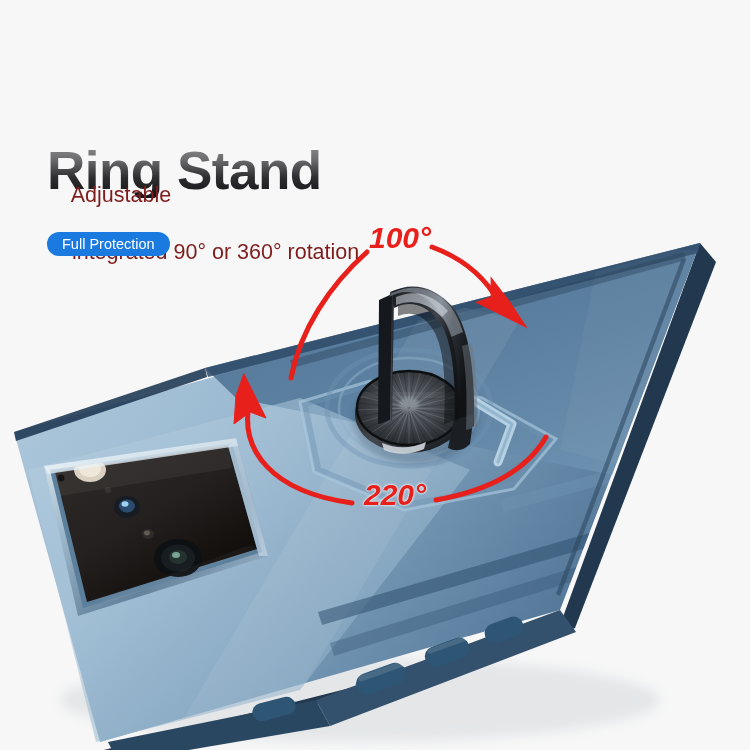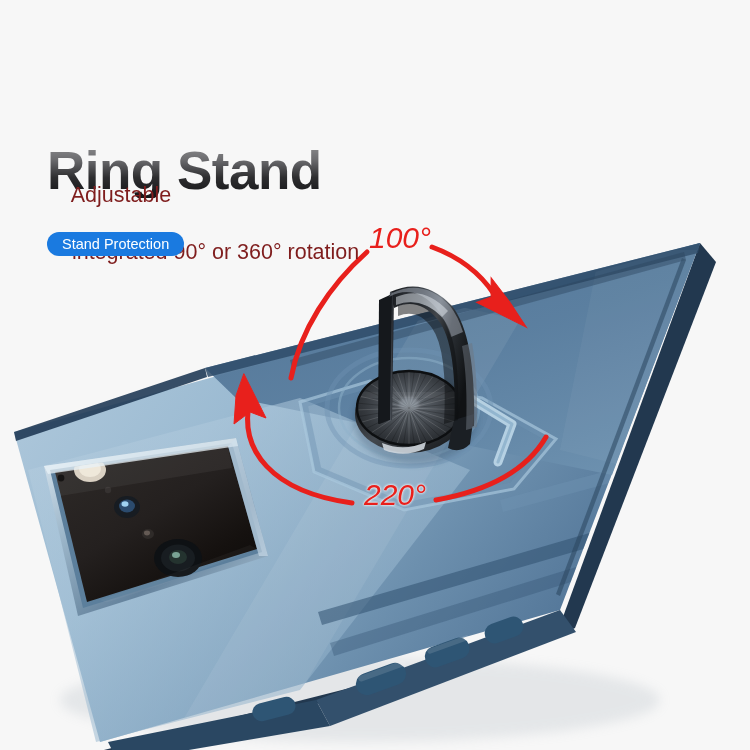--- a/index.html
+++ b/index.html
@@ -73,21 +73,21 @@
     height: 750px;
   }
   .stage svg {
     display: block;
   }
 
   
   .ann {
     position: absolute;
     color: #e8201c;
-    font-weight: normal;
+    font-weight: bold;
     font-style: italic;
     letter-spacing: 0px;
     white-space: nowrap;
     text-shadow: 0 0 2px #f7f7f7, 0 0 3px #f7f7f7;
   }
   .ann-100 {
     left: 369px;
     top: 221px;
     font-size: 30px;
   }
@@ -406,15 +406,15 @@
 
   <div class="headline">
     <span class="hl-line">Ring Stand</span>
   </div>
 
   <div class="subtitle">
     <span>Adjustable</span><br>
     <span>integrated 90° or 360° rotation</span>
   </div>
 
-  <div class="badge">Stand Protection</div>
+  <div class="badge">Full Protection</div>
 
 </div>
 
 </body></html>

